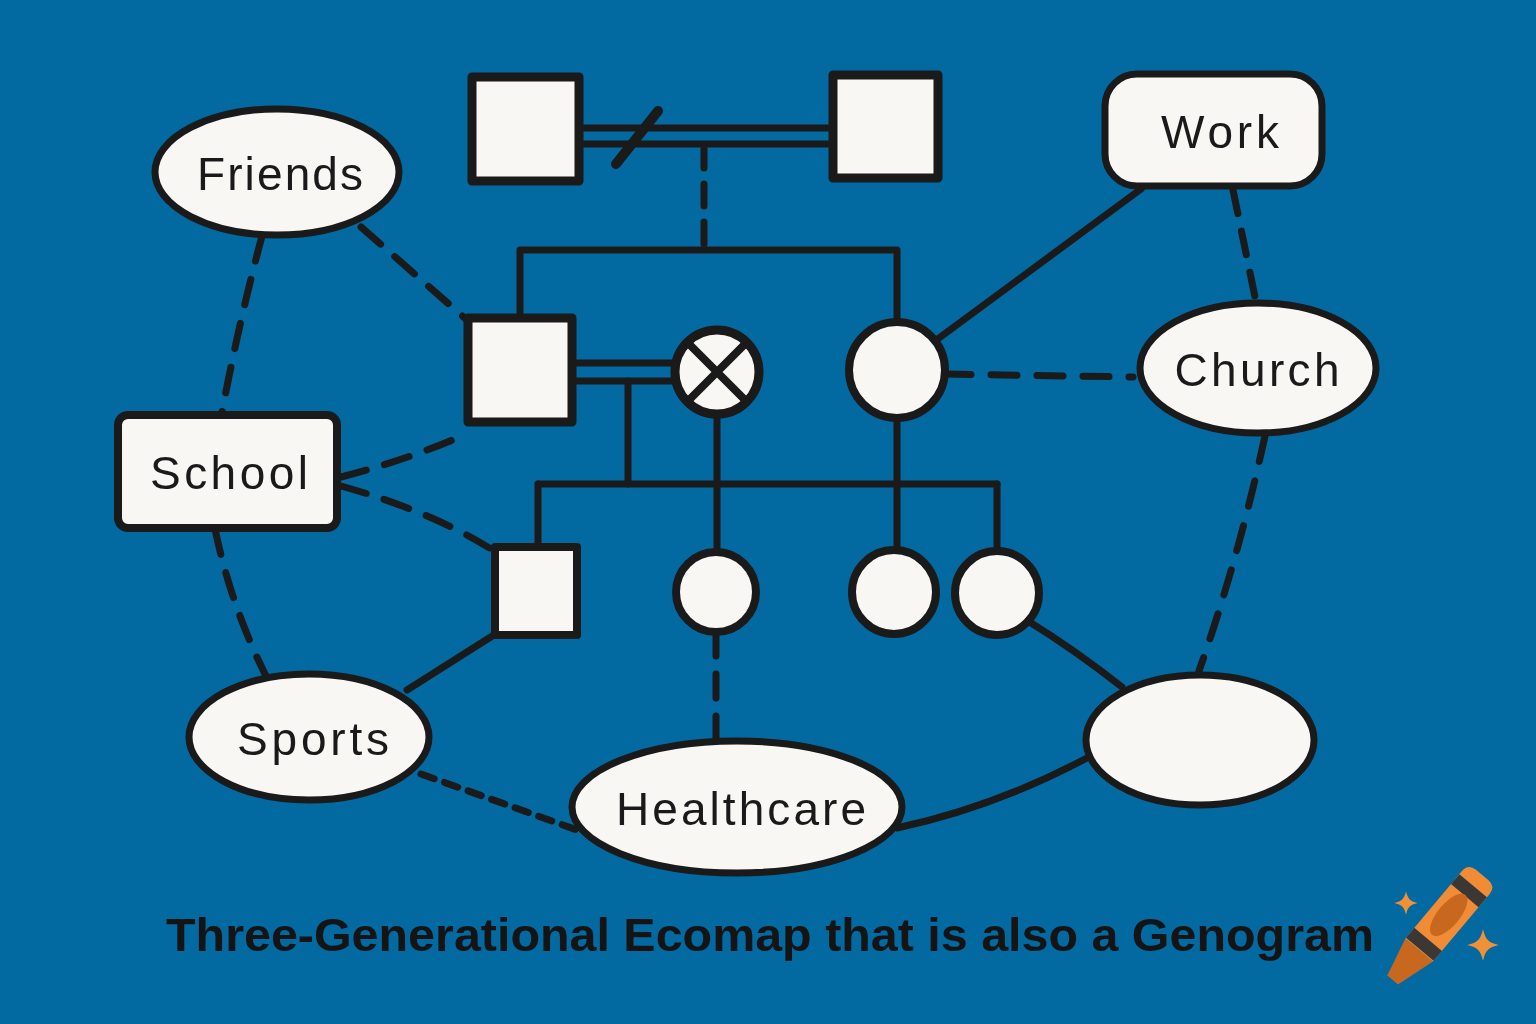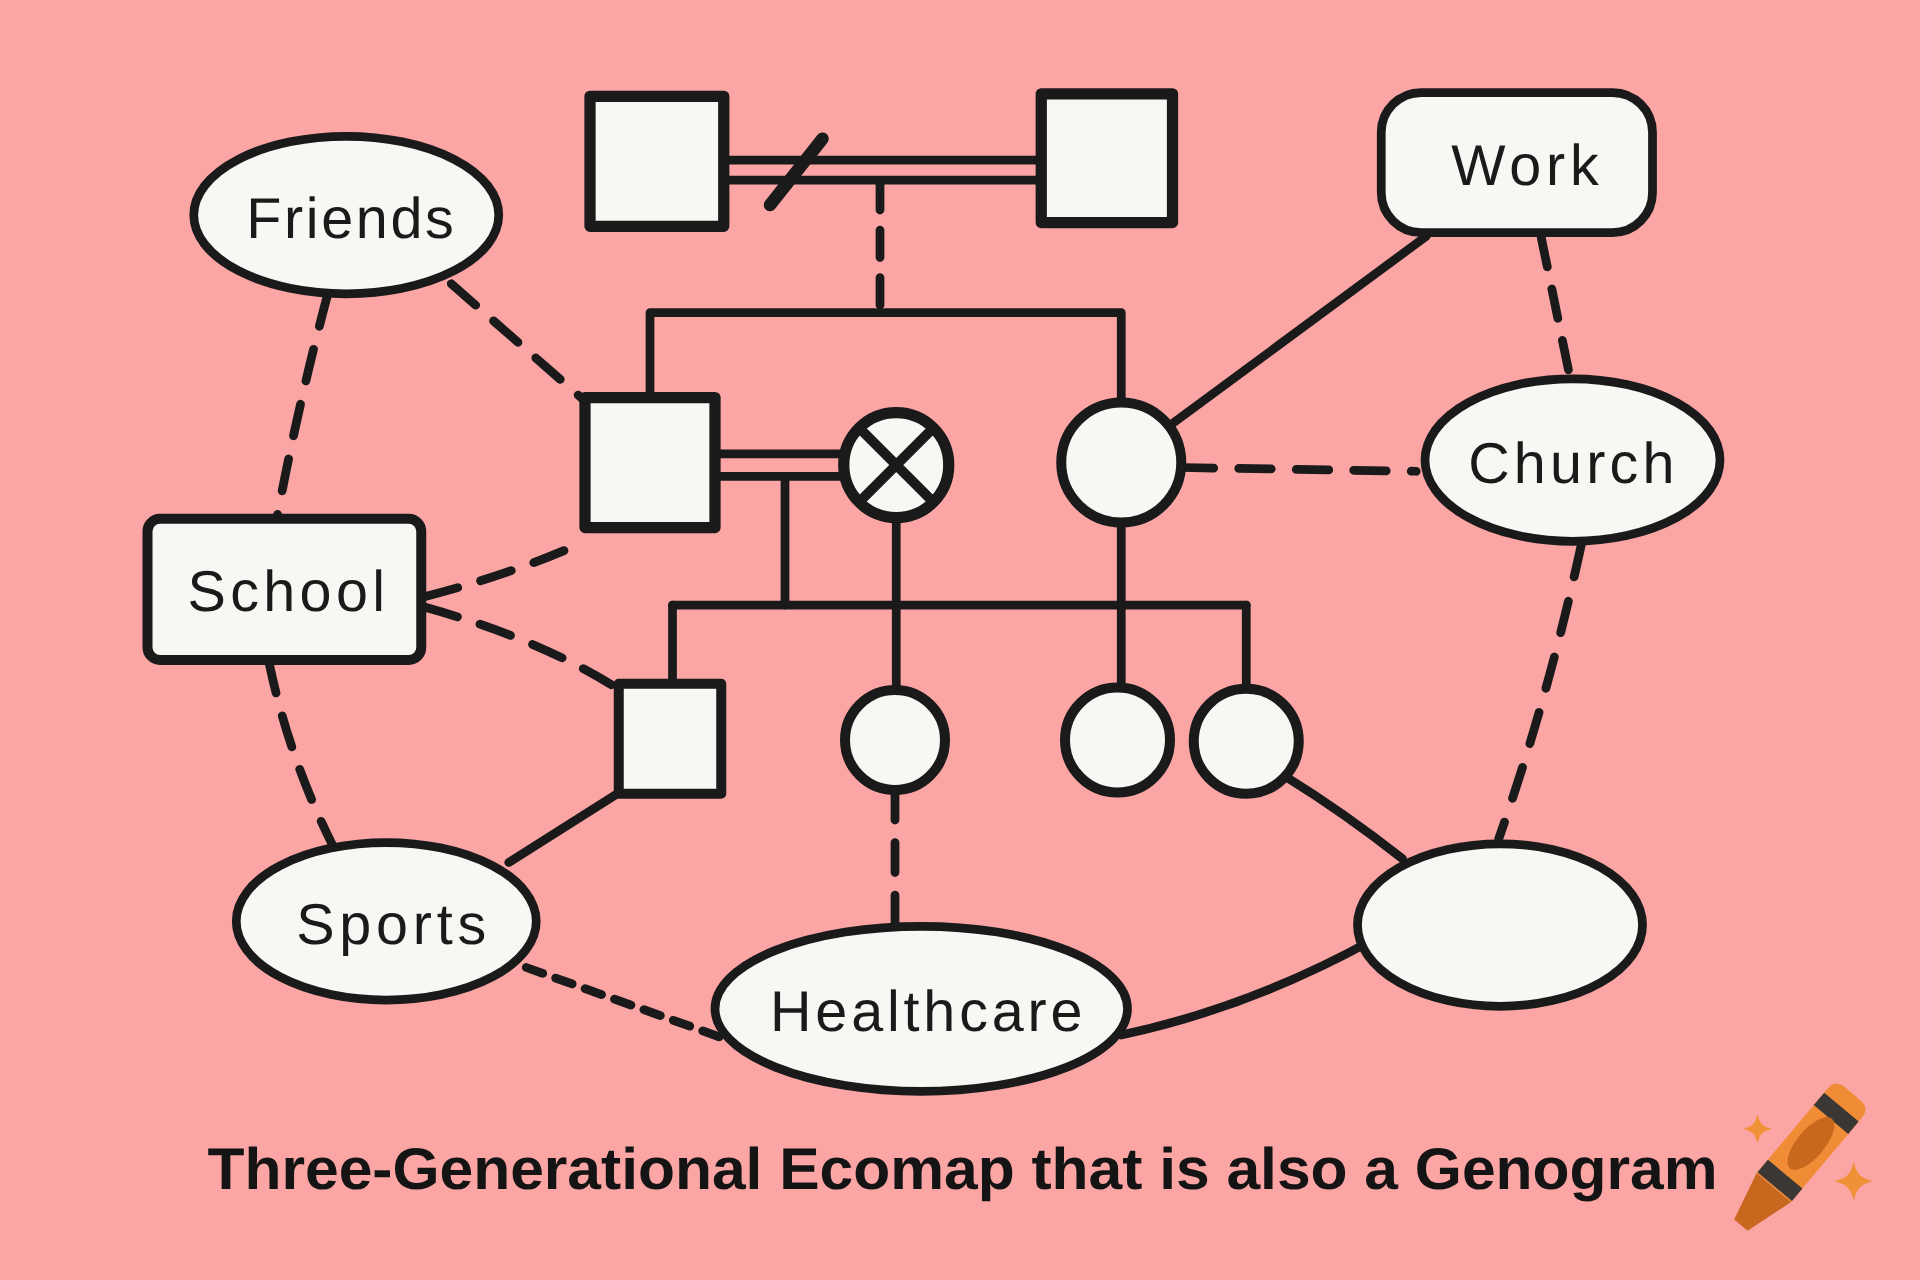--- a/index.html
+++ b/index.html
@@ -1,16 +1,16 @@
 <!DOCTYPE html>
 <html><head>
 <meta charset="utf-8">
 <style>
   html,body{margin:0;padding:0;background:#f7f6f3;}
-  .stage{position:relative;width:1536px;height:1024px;background:#fca5a5;overflow:hidden;
+  .stage{position:relative;width:1536px;height:1024px;background:#0369a1;overflow:hidden;
          font-family:"Liberation Sans", sans-serif;}
   svg{display:block;}
   .ink{stroke:#1a1a1a;fill:none;stroke-linecap:round;stroke-linejoin:round;}
   .shape-fill{fill:#f8f7f4;}
   .node-label{fill:#1a1a1a;font-family:"Liberation Sans",sans-serif;font-size:46px;font-weight:500;
               text-anchor:middle;}
   .caption-text{fill:#141414;font-family:"Liberation Sans",sans-serif;font-size:47px;font-weight:600;
                 text-anchor:middle;}
 </style>
 </head>

